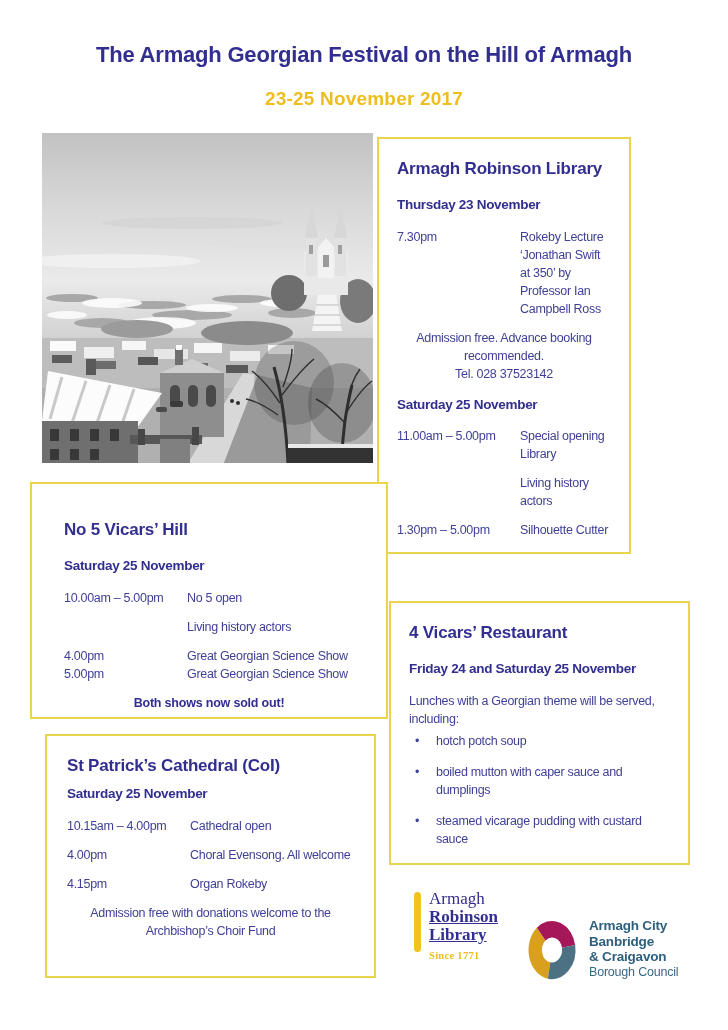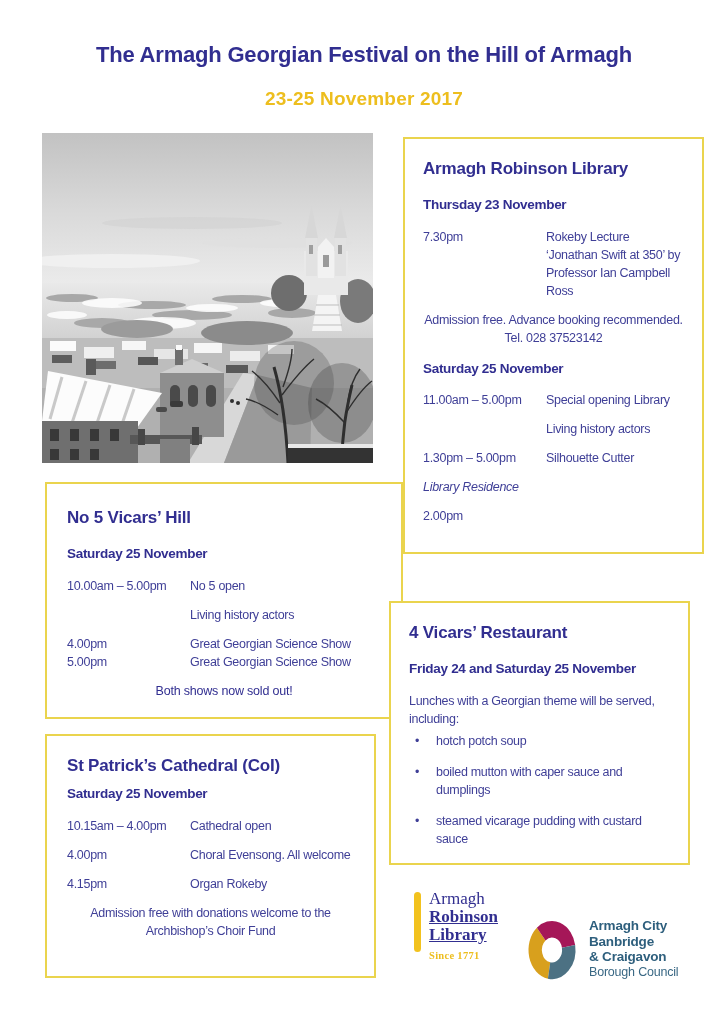--- a/index.html
+++ b/index.html
@@ -20,34 +20,34 @@
   
   .photo-wrap{position:absolute;left:42px;top:133px;width:331px;height:330px;}
   .photo-wrap svg{display:block;width:100%;height:100%;}
   
   .event-box{
     position:absolute;box-sizing:border-box;background:#fff;
     border:2px solid var(--box-border,#EAD44E);
     padding:16px 18px;overflow:hidden;
     font-size:12.5px;letter-spacing:-0.3px;line-height:1.44;
   }
-  .box-library{left:403px;top:137px;width:301px;height:417px;}
-  .box-no5{left:45px;top:482px;width:358px;height:237px;padding:20px;}
+  .box-library{left:377px;top:137px;width:254px;height:417px;}
+  .box-no5{left:30px;top:482px;width:358px;height:237px;padding:32px;}
   .box-restaurant{left:389px;top:601px;width:301px;height:264px;}
   .box-cathedral{left:45px;top:734px;width:331px;height:244px;padding:16px 20px;}
   .box-title{font-size:17px;font-weight:bold;color:var(--navy,#312E90);margin:2px 0 14px 0;letter-spacing:-0.2px;}
   .box-cathedral .box-title{margin-bottom:6px;}
   .day-heading{font-size:13.5px;font-weight:bold;color:var(--navy,#312E90);margin:0 0 13px 0;}
   .row{display:flex;margin:0 0 11px 0;}
   .row.tight{margin-bottom:0;}
   .row .time{flex:none;width:123px;}
   .row .desc{flex:1;}
   .note{margin:0 0 12px 0;text-align:center;}
   .note.last{margin-bottom:0;}
-  .note.bold{font-weight:normal;color:var(--navy,#312E90);letter-spacing:-0.2px;}
+  .note.bold{font-weight:bold;color:var(--navy,#312E90);letter-spacing:-0.2px;}
   .venue-italic{font-style:italic;margin:0 0 11px 0;}
   .intro{margin:0 0 4px 0;}
   .bullet-row{display:flex;margin:0 0 13px 0;}
   .bullet-row .bullet{flex:none;width:27px;padding-left:6px;box-sizing:border-box;}
   .bullet-row .b-text{flex:1;}
   .note-indent{margin-left:6px;}
   
   .logo-library{position:absolute;left:414px;top:890px;display:flex;}
   .logo-bar{width:7px;height:60px;border-radius:3.5px;background:var(--logo-bar-yellow,#F2C21E);margin-right:8px;margin-top:2px;}
   .logo-lib-text{font-family:"Liberation Serif","DejaVu Serif",serif;color:var(--navy,#312E90);line-height:18px;font-size:17px;}

